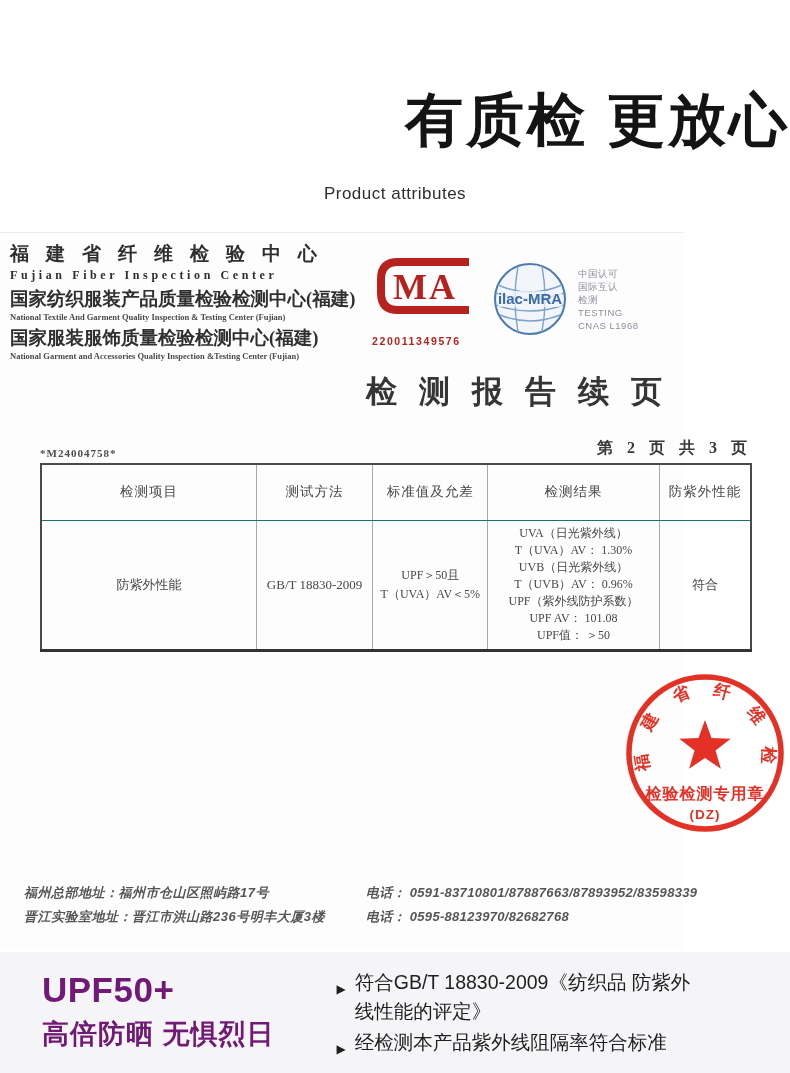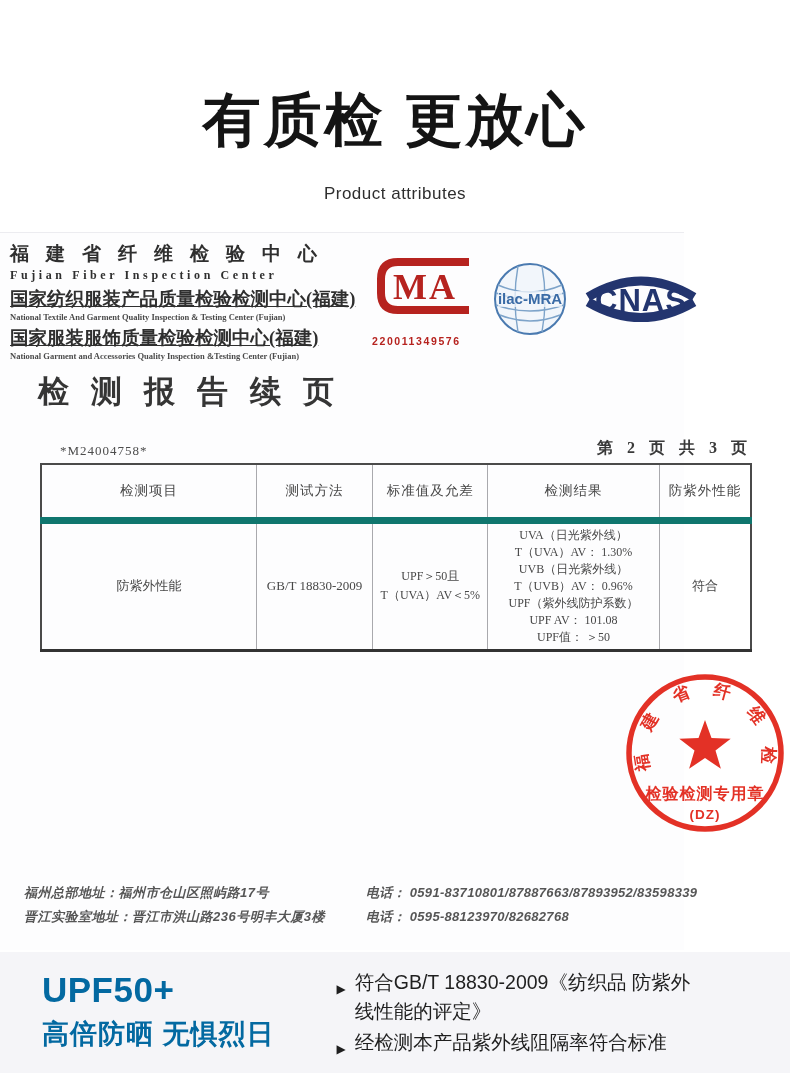--- a/index.html
+++ b/index.html
@@ -1,74 +1,74 @@
 <!DOCTYPE html>
 <html><head>
 <meta charset="utf-8">
 <style>
   * { margin: 0; padding: 0; box-sizing: border-box; }
   html, body { width: 790px; background: #ffffff; font-family: "Liberation Sans", sans-serif; }
   body { height: 1073px; position: relative; overflow: hidden; }
 
   
   .hero { position: absolute; top: 0; left: 0; width: 790px; height: 232px; text-align: center; }
-  .hero-title { margin-top: 82px; font-size: 58px; font-weight: 800; color: #141414; letter-spacing: 3px; }
+  .hero-title { margin-top: 82px; font-size: 58px; font-weight: 800; color: #141414; letter-spacing: 3px; text-align: right; }
   .hero-sub { margin-top: 24px; font-size: 17px; color: #2e2e2e; letter-spacing: .5px; }
 
   
   .cert { position: absolute; top: 232px; left: 0; width: 684px; height: 718px;
           background: #fdfdfe; border-top: 1px solid #ececf0; color: #3f3f3f;
           font-family: "Liberation Serif", "DejaVu Serif", serif; }
 
   .cert-header { position: absolute; top: 8px; left: 10px; width: 770px; display: flex; align-items: flex-start; }
   .org-block { width: 348px; flex: 0 0 348px; color: #2f2f2f; }
   .org-cn { font-size: 19px; font-weight: 700; letter-spacing: 17px; white-space: nowrap; }
   .org-en { font-size: 12px; font-weight: 700; letter-spacing: 3.6px; white-space: nowrap; margin-top: 1px; }
-  .center-cn { font-size: 18.5px; font-weight: 700; white-space: nowrap; margin-top: 3px; text-decoration: underline; }
+  .center-cn { font-size: 18.5px; font-weight: 700; white-space: nowrap; margin-top: 3px; }
   .center-en { font-size: 8.5px; font-weight: 600; color: #4a4a4a; white-space: nowrap; margin-top: 1px; }
 
   .logo-row { display: flex; align-items: center; margin-left: 14px; margin-top: 14px; }
   .cma-wrap { }
   .cma-num { font-size: 10.5px; color: #b6231f; letter-spacing: 1.6px; font-weight: 700;
              font-family: "Liberation Sans", sans-serif; margin-top: 14px; }
   .ilac-wrap { margin-left: 16px; }
   .cnas-wrap { margin-left: 14px; }
   .cnas-side { margin-left: 10px; margin-top: -4px; font-family: "Liberation Sans", sans-serif;
                font-size: 9.5px; color: #8b8f99; line-height: 13px; letter-spacing: .5px; }
 
-  .report-title { position: absolute; top: 138px; left: 16px; width: 100%; text-align: left;
+  .report-title { position: absolute; top: 138px; left: 0; width: 100%; text-align: right;
                   font-size: 31px; font-weight: 700; color: #353535; letter-spacing: 22px; text-indent: 22px; }
 
   .report-meta { position: absolute; top: 205px; left: 40px; width: 712px; display: flex;
                  justify-content: space-between; align-items: flex-end; }
-  .report-no { font-size: 13px; font-weight: 400; letter-spacing: 1px; color: #4c4c4c; margin-left: 20px; }
+  .report-no { font-size: 11px; font-weight: 700; letter-spacing: 1px; color: #4c4c4c; }
   .page-ind { font-size: 16px; font-weight: 700; letter-spacing: 5px; color: #3a3a3a; text-align: right; }
 
   table.rpt { position: absolute; top: 230px; left: 40px; width: 712px; border-collapse: collapse;
               border: 2px solid #4a4a4a; border-bottom: 3px solid #333; }
   table.rpt th, table.rpt td { border-left: 1px solid #a9a9ad; text-align: center; vertical-align: middle;
               color: #474747; font-weight: 400; }
   table.rpt th:first-child, table.rpt td:first-child { border-left: none; }
-  table.rpt th { height: 56px; font-size: 13.5px; letter-spacing: 1px; border-bottom: 7px solid #0f766e; }
+  table.rpt th { height: 56px; font-size: 13.5px; letter-spacing: 1px; border-bottom: 1px solid #0f766e; }
   table.rpt td { height: 130px; font-size: 13px; }
   .result-lines { font-size: 12px; line-height: 17px; }
   .std-lines { font-size: 12px; line-height: 19px; }
 
   .stamp { position: absolute; top: 428px; left: 620px; width: 170px; height: 192px; opacity: .95; }
 
   .contact { position: absolute; top: 648px; left: 24px; width: 756px;
              font-family: "Liberation Sans", sans-serif; font-style: italic; }
   .contact-row { display: flex; font-size: 13px; font-weight: 700; color: #565656; line-height: 24px; }
   .contact-left { width: 342px; flex: 0 0 342px; letter-spacing: .5px; }
   .contact-phone { letter-spacing: .3px; }
 
   
   .footer { position: absolute; top: 952px; left: 0; width: 790px; height: 121px;
             background: #f5f5f8; display: flex; }
-  .footer-left { margin-left: 42px; margin-top: 18px; color: #0369a1; }
+  .footer-left { margin-left: 42px; margin-top: 18px; color: #701a75; }
   .footer-upf { font-size: 35px; font-weight: 800; letter-spacing: .5px; }
   .footer-slogan { font-size: 27px; font-weight: 800; margin-top: 6px; letter-spacing: 1px; }
   .footer-right { margin-left: 62px; margin-top: 16px; width: 372px; }
   .bullet { display: flex; font-size: 19.5px; color: #1f1f1f; line-height: 29px; }
   .bullet + .bullet { margin-top: 2px; }
   .bullet-marker { flex: 0 0 auto; font-size: 12px; color: #1f1f1f; margin-right: 9px; margin-top: 7px; }
 </style>
 </head>
 <body>
 
@@ -106,26 +106,26 @@
           <path d="M 4 32 Q 38 44 72 32" fill="none" stroke="#7da3c9" stroke-width="1.4"></path>
           <path d="M 4 44 Q 38 56 72 44" fill="none" stroke="#7da3c9" stroke-width="1.4"></path>
           <path d="M 8 54 Q 38 66 68 54" fill="none" stroke="#7da3c9" stroke-width="1.4"></path>
           <path d="M 26 5 Q 20 38 26 71" fill="none" stroke="#7da3c9" stroke-width="1.4"></path>
           <path d="M 50 5 Q 56 38 50 71" fill="none" stroke="#7da3c9" stroke-width="1.4"></path>
           <rect x="6" y="30" width="64" height="16" fill="#f2f6fb" opacity=".75"></rect>
           <text x="38" y="43" text-anchor="middle" font-size="15" font-weight="bold" fill="#3a6ba6" font-family="Liberation Sans, sans-serif">ilac-MRA</text>
         </svg>
       </div>
 
-      <div class="cnas-wrap">
-        <svg width="118" height="60" viewBox="0 0 118 60">
-          <path d="M 6 28 Q 59 -4 112 28" fill="none" stroke="#23356f" stroke-width="9"></path>
-          <path d="M 6 33 Q 59 64 112 33" fill="none" stroke="#23356f" stroke-width="9"></path>
-          <text x="59" y="42" text-anchor="middle" font-size="31" font-weight="bold" fill="#23356f" font-family="Liberation Sans, sans-serif" letter-spacing="1">CNAS</text>
-        </svg>
+      <div class="cnas-side">
+        <div>中国认可</div>
+        <div>国际互认</div>
+        <div>检测</div>
+        <div>TESTING</div>
+        <div>CNAS L1968</div>
       </div>
     </div>
   </div>
 
   <div class="report-title">检测报告续页</div>
 
   <div class="report-meta">
     <span class="report-no">*M24004758*</span>
     <span class="page-ind">第 2 页 共 3 页</span>
   </div>

